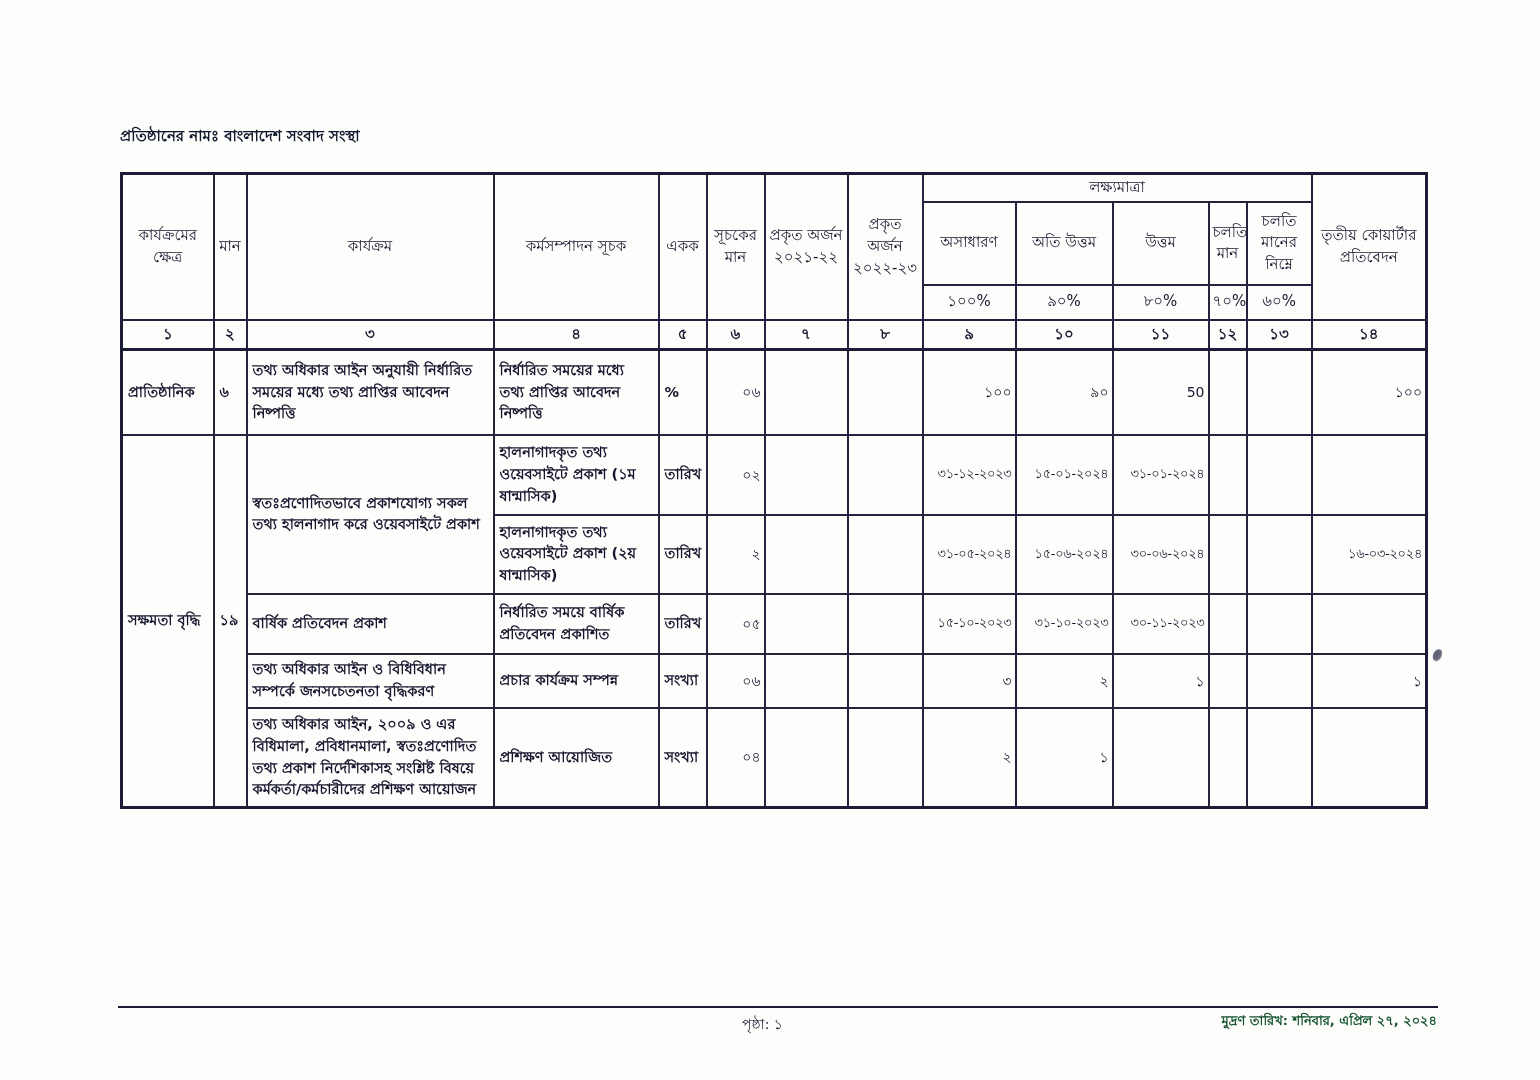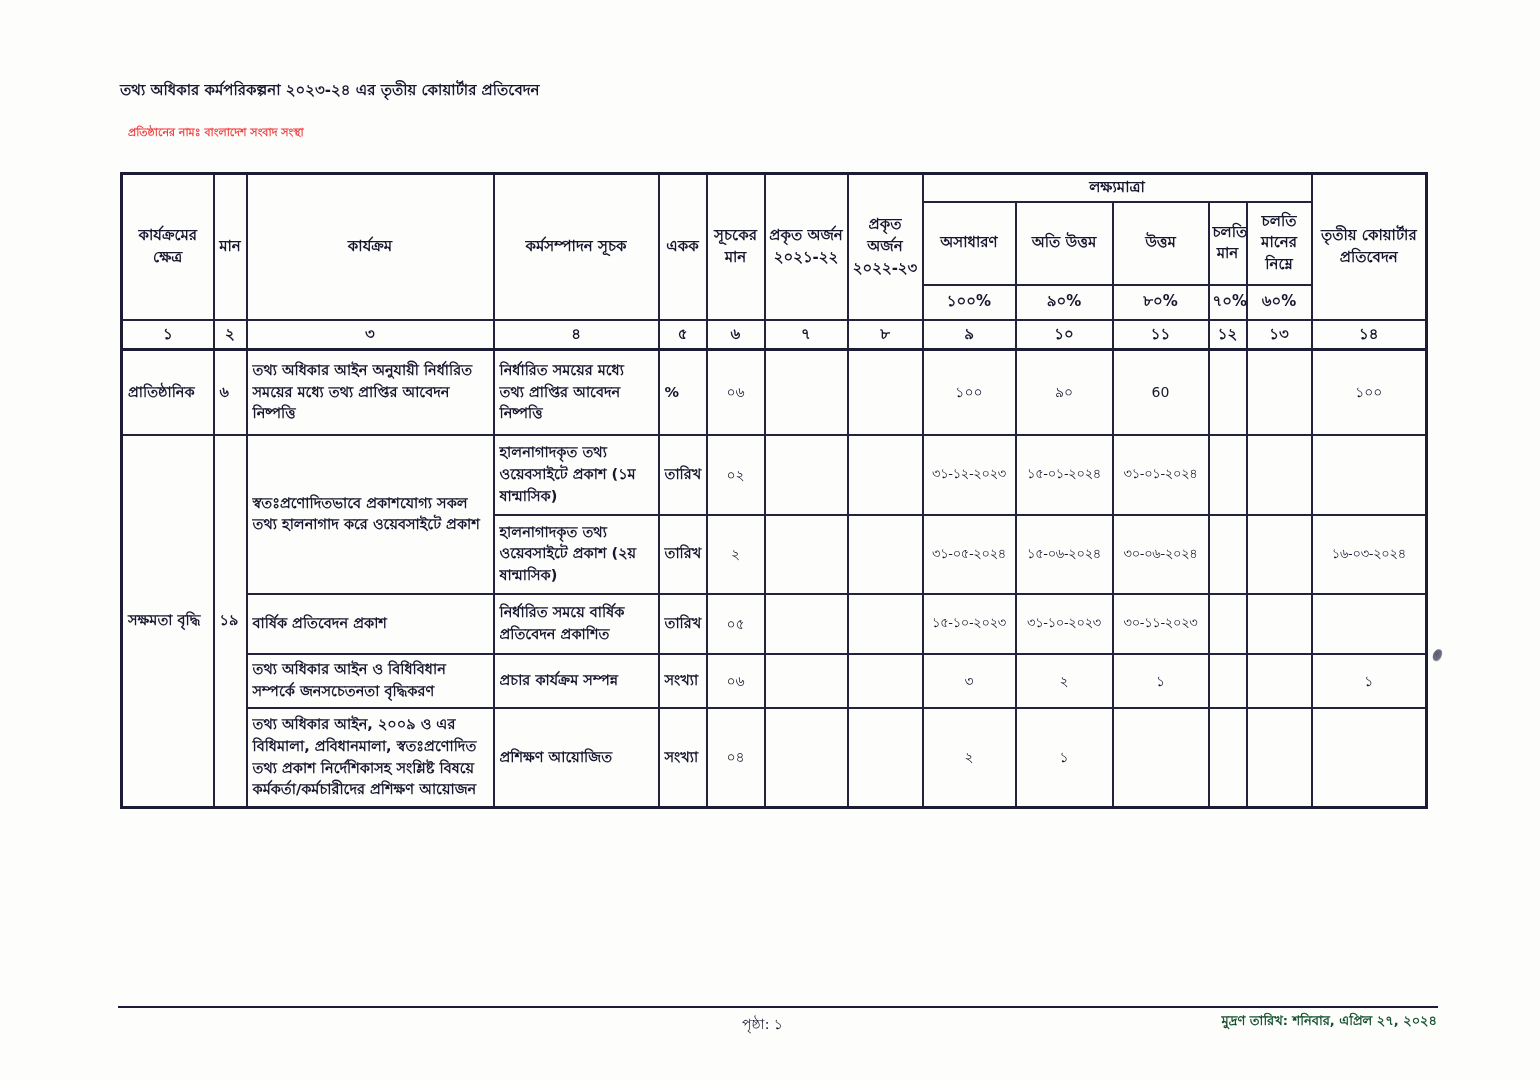--- a/index.html
+++ b/index.html
@@ -15,41 +15,41 @@
   }
   .doc-title {
     position: absolute;
     left: 120px; top: 78px;
     font-size: 15px;
     font-weight: bold;
     color: #16162e;
   }
   .doc-subtitle {
     position: absolute;
-    left: 128px; top: 124px;
-    font-size: 11px;
-    font-weight: bold;
-    color: #ef4444;
+    left: 120px; top: 124px;
+    font-size: 15px;
+    font-weight: bold;
+    color: #0f172a;
   }
   table.report {
     position: absolute;
     left: 120px; top: 172px;
     width: 1305px;
     border-collapse: collapse;
     table-layout: fixed;
     color: #16162e;
   }
   table.report th, table.report td {
     border: 2px solid #23233d;
     overflow: hidden;
   }
   table.report { border: 3px solid #1c1c36; }
   th.hdr {
     font-size: 15px;
-    font-weight: bold;
+    font-weight: normal;
     text-align: center;
     vertical-align: middle;
     padding: 2px 3px;
     line-height: 1.45;
   }
   tr.h1 { height: 28px; }
   tr.h2 { height: 83px; }
   tr.h3 { height: 35px; }
   tr.hn { height: 30px; }
   tr.hn td {
@@ -69,21 +69,21 @@
     font-size: 14.5px;
     font-weight: bold;
     text-align: left;
     vertical-align: middle;
     padding: 4px 5px;
     line-height: 1.5;
   }
   td.val {
     font-size: 14px;
     font-weight: normal;
-    text-align: center;
+    text-align: right;
     vertical-align: middle;
     padding: 2px 3px;
     line-height: 1.3;
   }
   td.date {
     font-size: 13px;
     white-space: nowrap;
     letter-spacing: -0.3px;
   }
   .footer-line {
@@ -114,21 +114,20 @@
     border-radius: 60% 40% 55% 45%;
     transform: rotate(15deg);
     opacity: 0.85;
   }
 </style>
 </head>
 <body>
 
 <div class="page">
 
-  <div class="doc-title">তথ্য অধিকার কর্মপরিকল্পনা ২০২৩-২৪ এর তৃতীয় কোয়ার্টার প্রতিবেদন</div>
   <div class="doc-subtitle">প্রতিষ্ঠানের নামঃ বাংলাদেশ সংবাদ সংস্থা</div>
 
   <table class="report">
     <colgroup>
       <col style="width:92px">
         <col style="width:33px">
         <col style="width:247px">
         <col style="width:165px">
       <col style="width:48px">
         <col style="width:58px">
@@ -189,21 +188,21 @@
         <td class="label">প্রাতিষ্ঠানিক</td>
         <td class="label">৬</td>
         <td class="label">তথ্য অধিকার আইন অনুযায়ী নির্ধারিত সময়ের মধ্যে তথ্য প্রাপ্তির আবেদন নিষ্পত্তি</td>
         <td class="label">নির্ধারিত সময়ের মধ্যে তথ্য প্রাপ্তির আবেদন নিষ্পত্তি</td>
         <td class="label">%</td>
         <td class="val">০৬</td>
         <td class="val"></td>
         <td class="val"></td>
         <td class="val">১০০</td>
         <td class="val">৯০</td>
-        <td class="val">60</td>
+        <td class="val">50</td>
         <td class="val"></td>
         <td class="val"></td>
         <td class="val">১০০</td>
       </tr>
 
       <tr class="r2">
         <td class="label" rowspan="5">সক্ষমতা বৃদ্ধি</td>
         <td class="label" rowspan="5">১৯</td>
         <td class="label" rowspan="2">স্বতঃপ্রণোদিতভাবে প্রকাশযোগ্য সকল তথ্য হালনাগাদ করে ওয়েবসাইটে প্রকাশ</td>
         <td class="label">হালনাগাদকৃত তথ্য ওয়েবসাইটে প্রকাশ (১ম ষান্মাসিক)</td>

